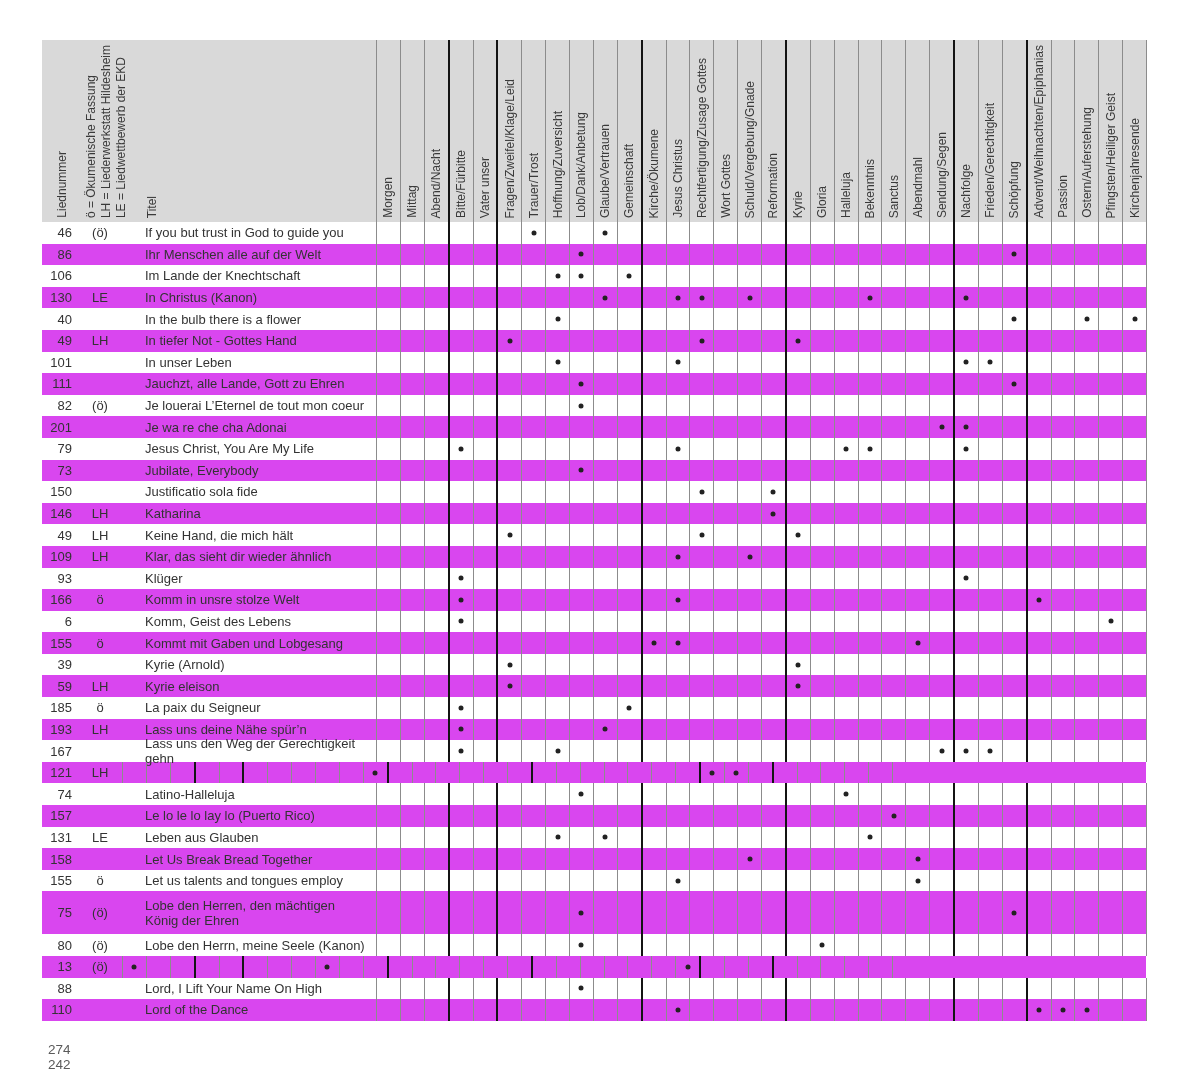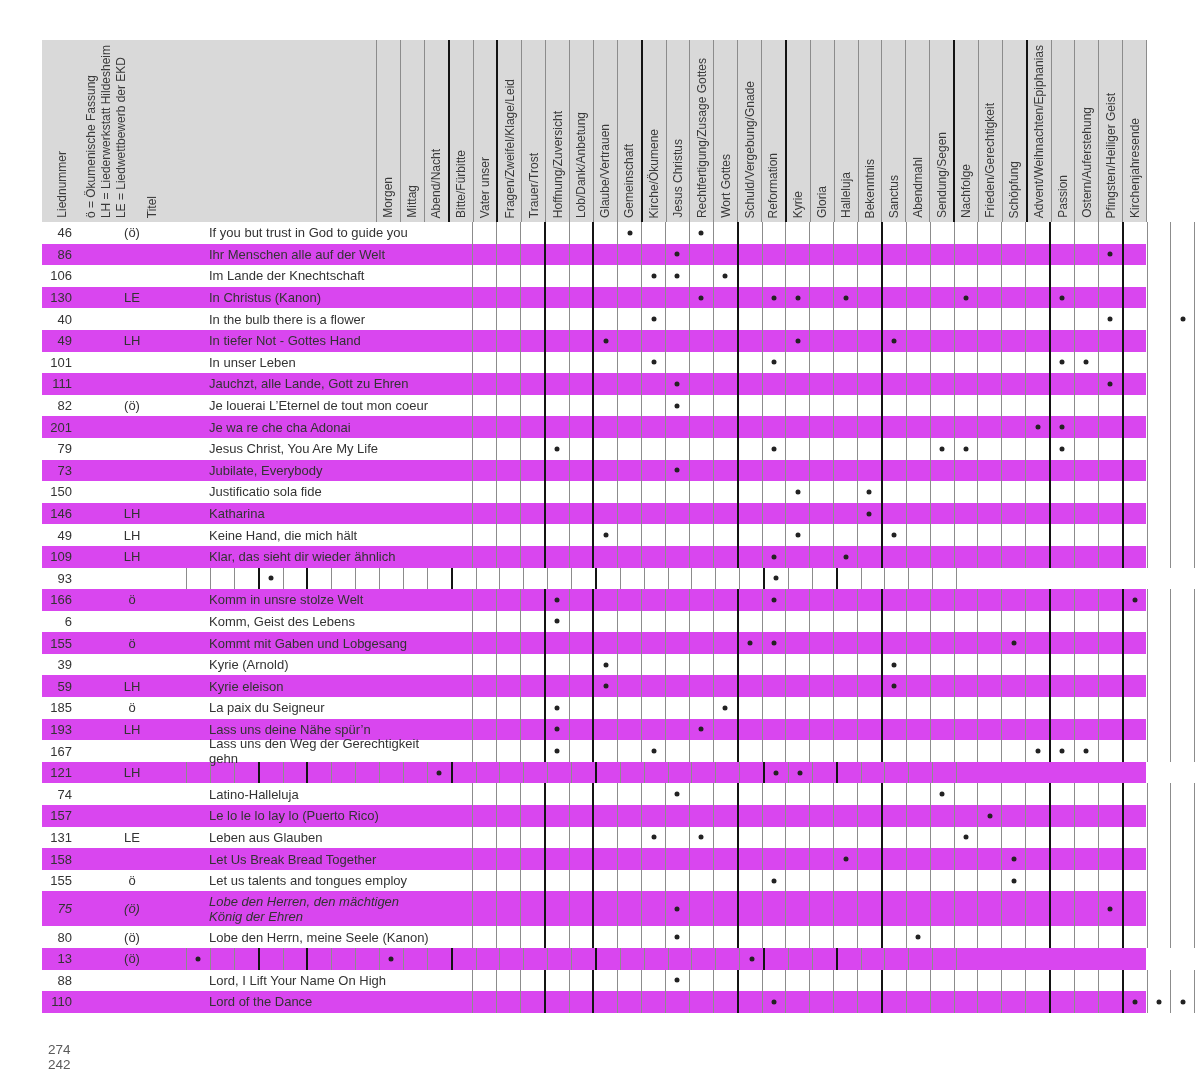--- a/index.html
+++ b/index.html
@@ -16,23 +16,23 @@
     writing-mode:vertical-rl;transform:rotate(180deg);
     white-space:nowrap;font-size:12px;line-height:14px;color:#3a3a3a;
   }
   .h-labels .vtext{position:absolute;bottom:4px;}
   .h-cats{display:flex;width:770px;flex:0 0 770px;border-right:1px solid #8c8c8c;}
   .cat-cell{flex:1 1 0;position:relative;border-left:1px solid #8c8c8c;box-sizing:border-box;}
   .cat-cell.thick{border-left:2px solid #141414;}
   .cat-cell .vtext{position:absolute;bottom:4px;left:50%;transform:translateX(-50%) rotate(180deg);}
   
   .tbody{width:1104px;}
-  .row{display:flex;height:21.6px;background:#ffffff;gap:32px;}
+  .row{display:flex;height:21.6px;background:#ffffff;}
   .row.stripe{background:#d946ef;}
-  .row.tall{height:35px;font-style:italic;}
+  .row.tall{height:43px;}
   .c-num{
     flex:0 0 36px;width:36px;display:flex;align-items:center;justify-content:flex-end;
     padding-right:6px;box-sizing:border-box;font-size:13px;color:#333;
   }
   .c-code{
     flex:0 0 44px;width:44px;display:flex;align-items:center;justify-content:center;
     font-size:13px;color:#333;
   }
   .c-title{
     flex:0 0 254px;width:254px;display:flex;align-items:center;
@@ -872,20 +872,21 @@
           <div class="dot-cell thick"></div>
           <div class="dot-cell"></div>
           <div class="dot-cell"></div>
           <div class="dot-cell"></div>
           <div class="dot-cell"></div>
         </div>
       </div>
       <div class="row">
         <div class="c-num">93</div>
         <div class="c-code"></div>
+        <div class="c-title">Klüger</div>
         <div class="c-dots">
           <div class="dot-cell"></div>
           <div class="dot-cell"></div>
           <div class="dot-cell"></div>
           <div class="dot-cell thick">
             <span class="dot"></span>
           </div>
           <div class="dot-cell"></div>
           <div class="dot-cell thick"></div>
           <div class="dot-cell"></div>

